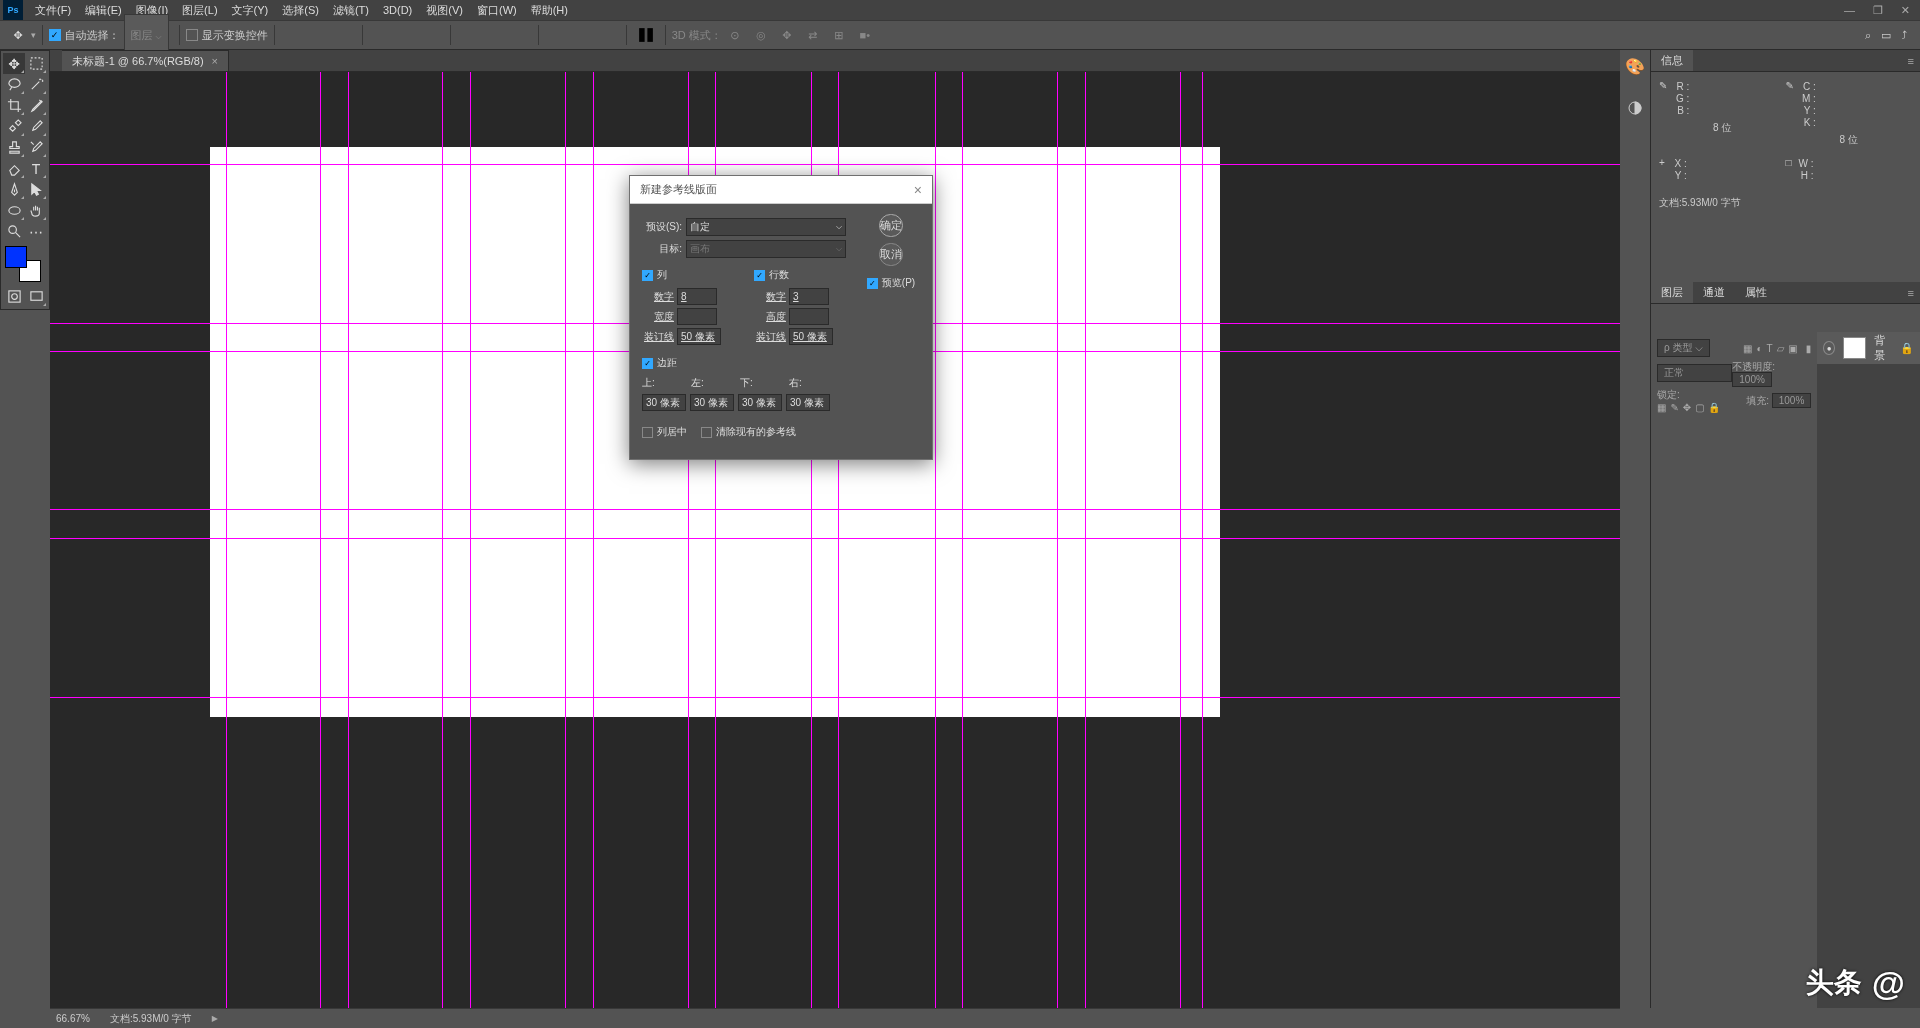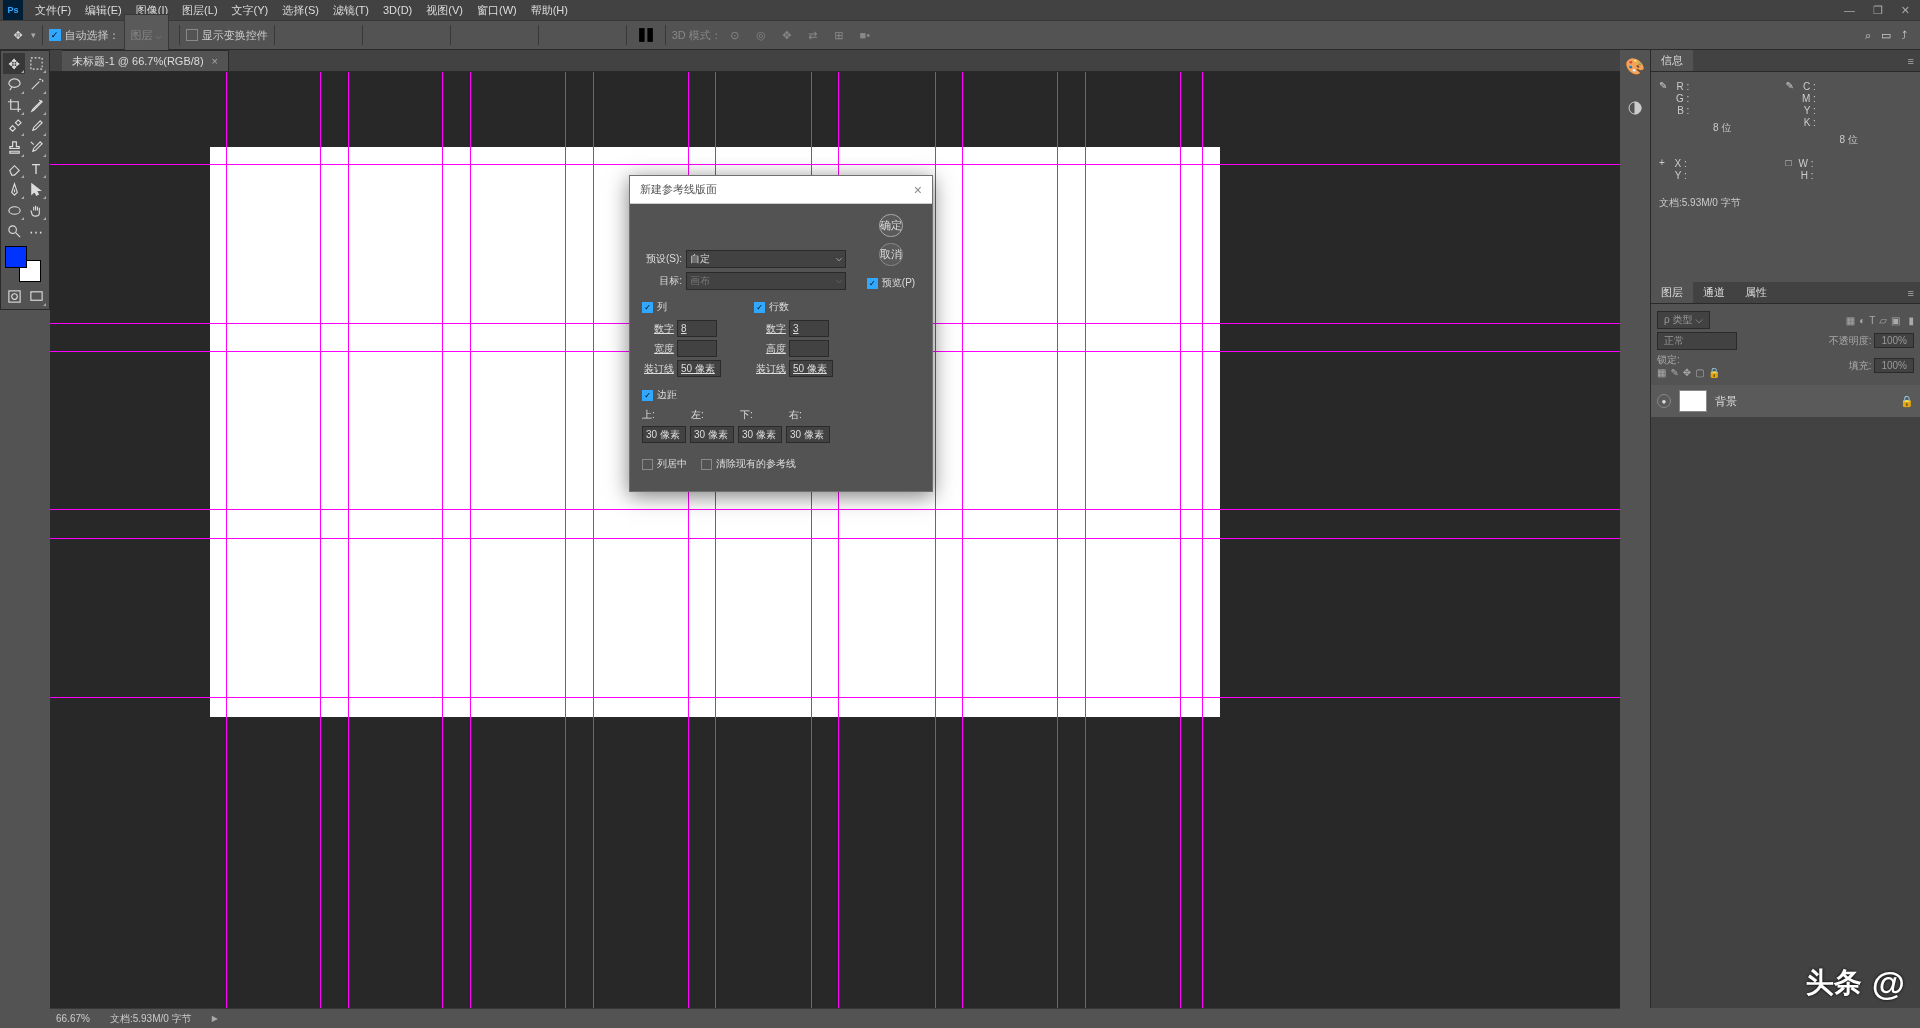--- a/index.html
+++ b/index.html
@@ -38,36 +38,36 @@
 .vtab-ic { width:22px; height:22px; color:#ccc; display:flex; align-items:center; justify-content:center; }
 .panels { flex:1; background:#535353; display:flex; flex-direction:column; border-left:1px solid #2a2a2a; }
 .panel-head { height:22px; background:#424242; display:flex; align-items:center; font-size:11px; color:#ddd; border-bottom:1px solid #2a2a2a; }
 .panel-tab { padding:0 10px; height:100%; display:flex; align-items:center; }
 .panel-tab.active { background:#535353; }
 .info-panel { flex:0 0 210px; padding:8px; font-size:10px; color:#ccc; }
 .info-row { display:flex; margin-bottom:6px; }
 .info-col { flex:1; }
 .info-line { display:flex; gap:4px; margin:1px 0; }
 .info-lbl { width:18px; text-align:right; }
-.layers-panel { flex:1; display:flex; flex-direction:column; }
+.layers-panel { flex:1; display:flex; flex-direction:row;margin-top:28px; }
 .lyr-opts { padding:4px 6px; font-size:10px; color:#aaa; }
 .lyr-opt-row { display:flex; align-items:center; justify-content:space-between; margin:3px 0; }
 .lyr-dd { background:#424242; padding:1px 6px; font-size:10px; color:#999; border:1px solid #2a2a2a; }
 .lyr-icons { display:flex; gap:4px; font-size:10px; }
 .layer-list { flex:1; background:#424242; }
 .layer-item { display:flex; align-items:center; height:32px; padding:0 6px; background:#5a5a5a; font-size:11px; color:#ddd; gap:8px; }
 .eye { width:14px; height:14px; border:1px solid #888; border-radius:50%; display:flex; align-items:center; justify-content:center; font-size:8px; }
 .thumb { width:28px; height:22px; background:#fff; border:1px solid #888; }
 .lock { margin-left:auto; color:#aaa; }
 .status-bar { position:absolute; bottom:0; left:50px; right:300px; height:20px; background:#535353; border-top:1px solid #383838; display:flex; align-items:center; font-size:10px; color:#ccc; padding:0 6px; gap:20px; }
 .dialog { position:absolute; left:629px; top:175px; width:304px; background:#535353; border:1px solid #707070; box-shadow:0 4px 20px rgba(0,0,0,.5); font-size:11px; color:#ddd; }
 .dlg-title { height:28px; background:#fff; color:#555; display:flex; align-items:center; padding:0 10px; justify-content:space-between; border-bottom:1px solid #ccc; }
 .dlg-close { color:#888; font-size:14px; cursor:pointer; }
 .dlg-body { padding:10px 12px 14px; display:flex; gap:10px; }
-.dlg-left { flex:1;margin-top:32px; }
+.dlg-left { flex:1; }
 .dlg-right { width:58px; display:flex; flex-direction:column; gap:6px; align-items:center; }
 .dlg-btn { background:#5a5a5a; border:1px solid #888; border-radius:12px; padding:3px 0; text-align:center; font-size:11px; color:#ddd; }
 .dlg-btn.primary { border-color:#aaa; }
 .dlg-row { display:flex; align-items:center; gap:4px; margin:4px 0; }
 .dlg-lbl { width:40px; text-align:right; font-size:10px; }
 .dlg-in { background:#424242; border:1px solid #2a2a2a; padding:1px 3px; width:40px; height:17px; font-size:10px; color:#ddd; }
 .dlg-in.sm { width:44px; }
 .dlg-sel { background:#424242; border:1px solid #2a2a2a; padding:1px 3px; width:160px; height:18px; font-size:10px; color:#ddd; display:flex; justify-content:space-between; align-items:center; }
 .dlg-cols { display:flex; gap:14px; }
 .dlg-group { flex:1; }

